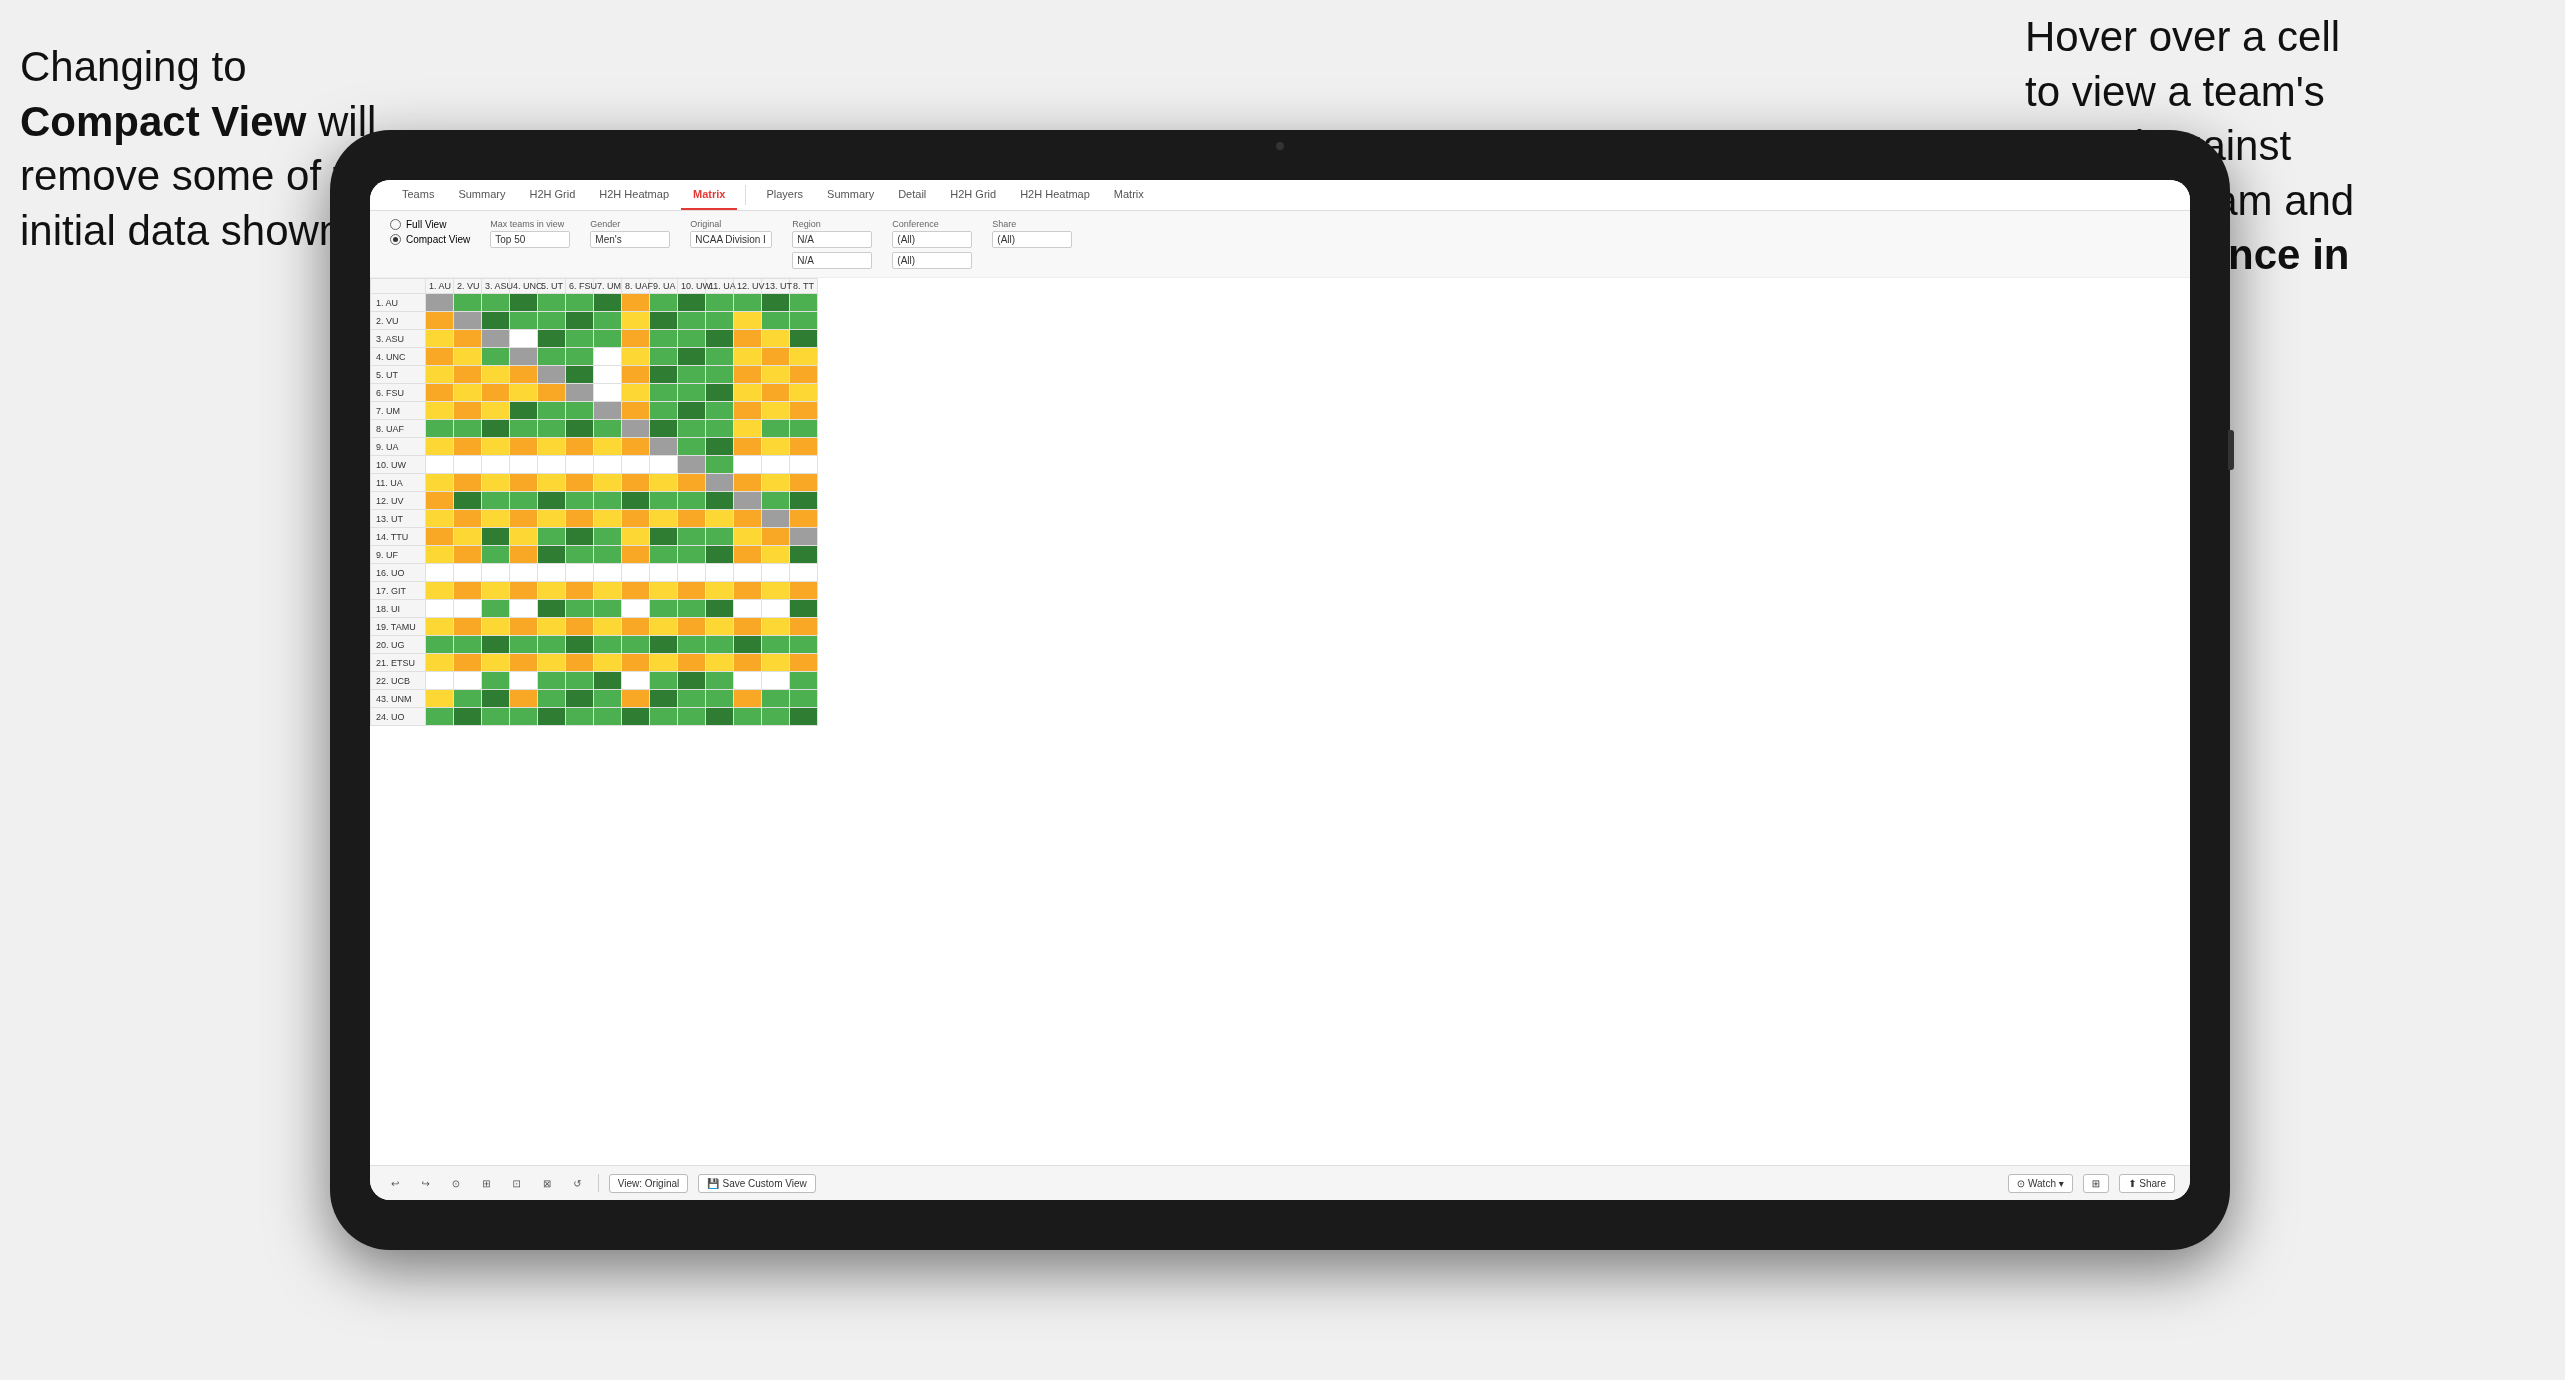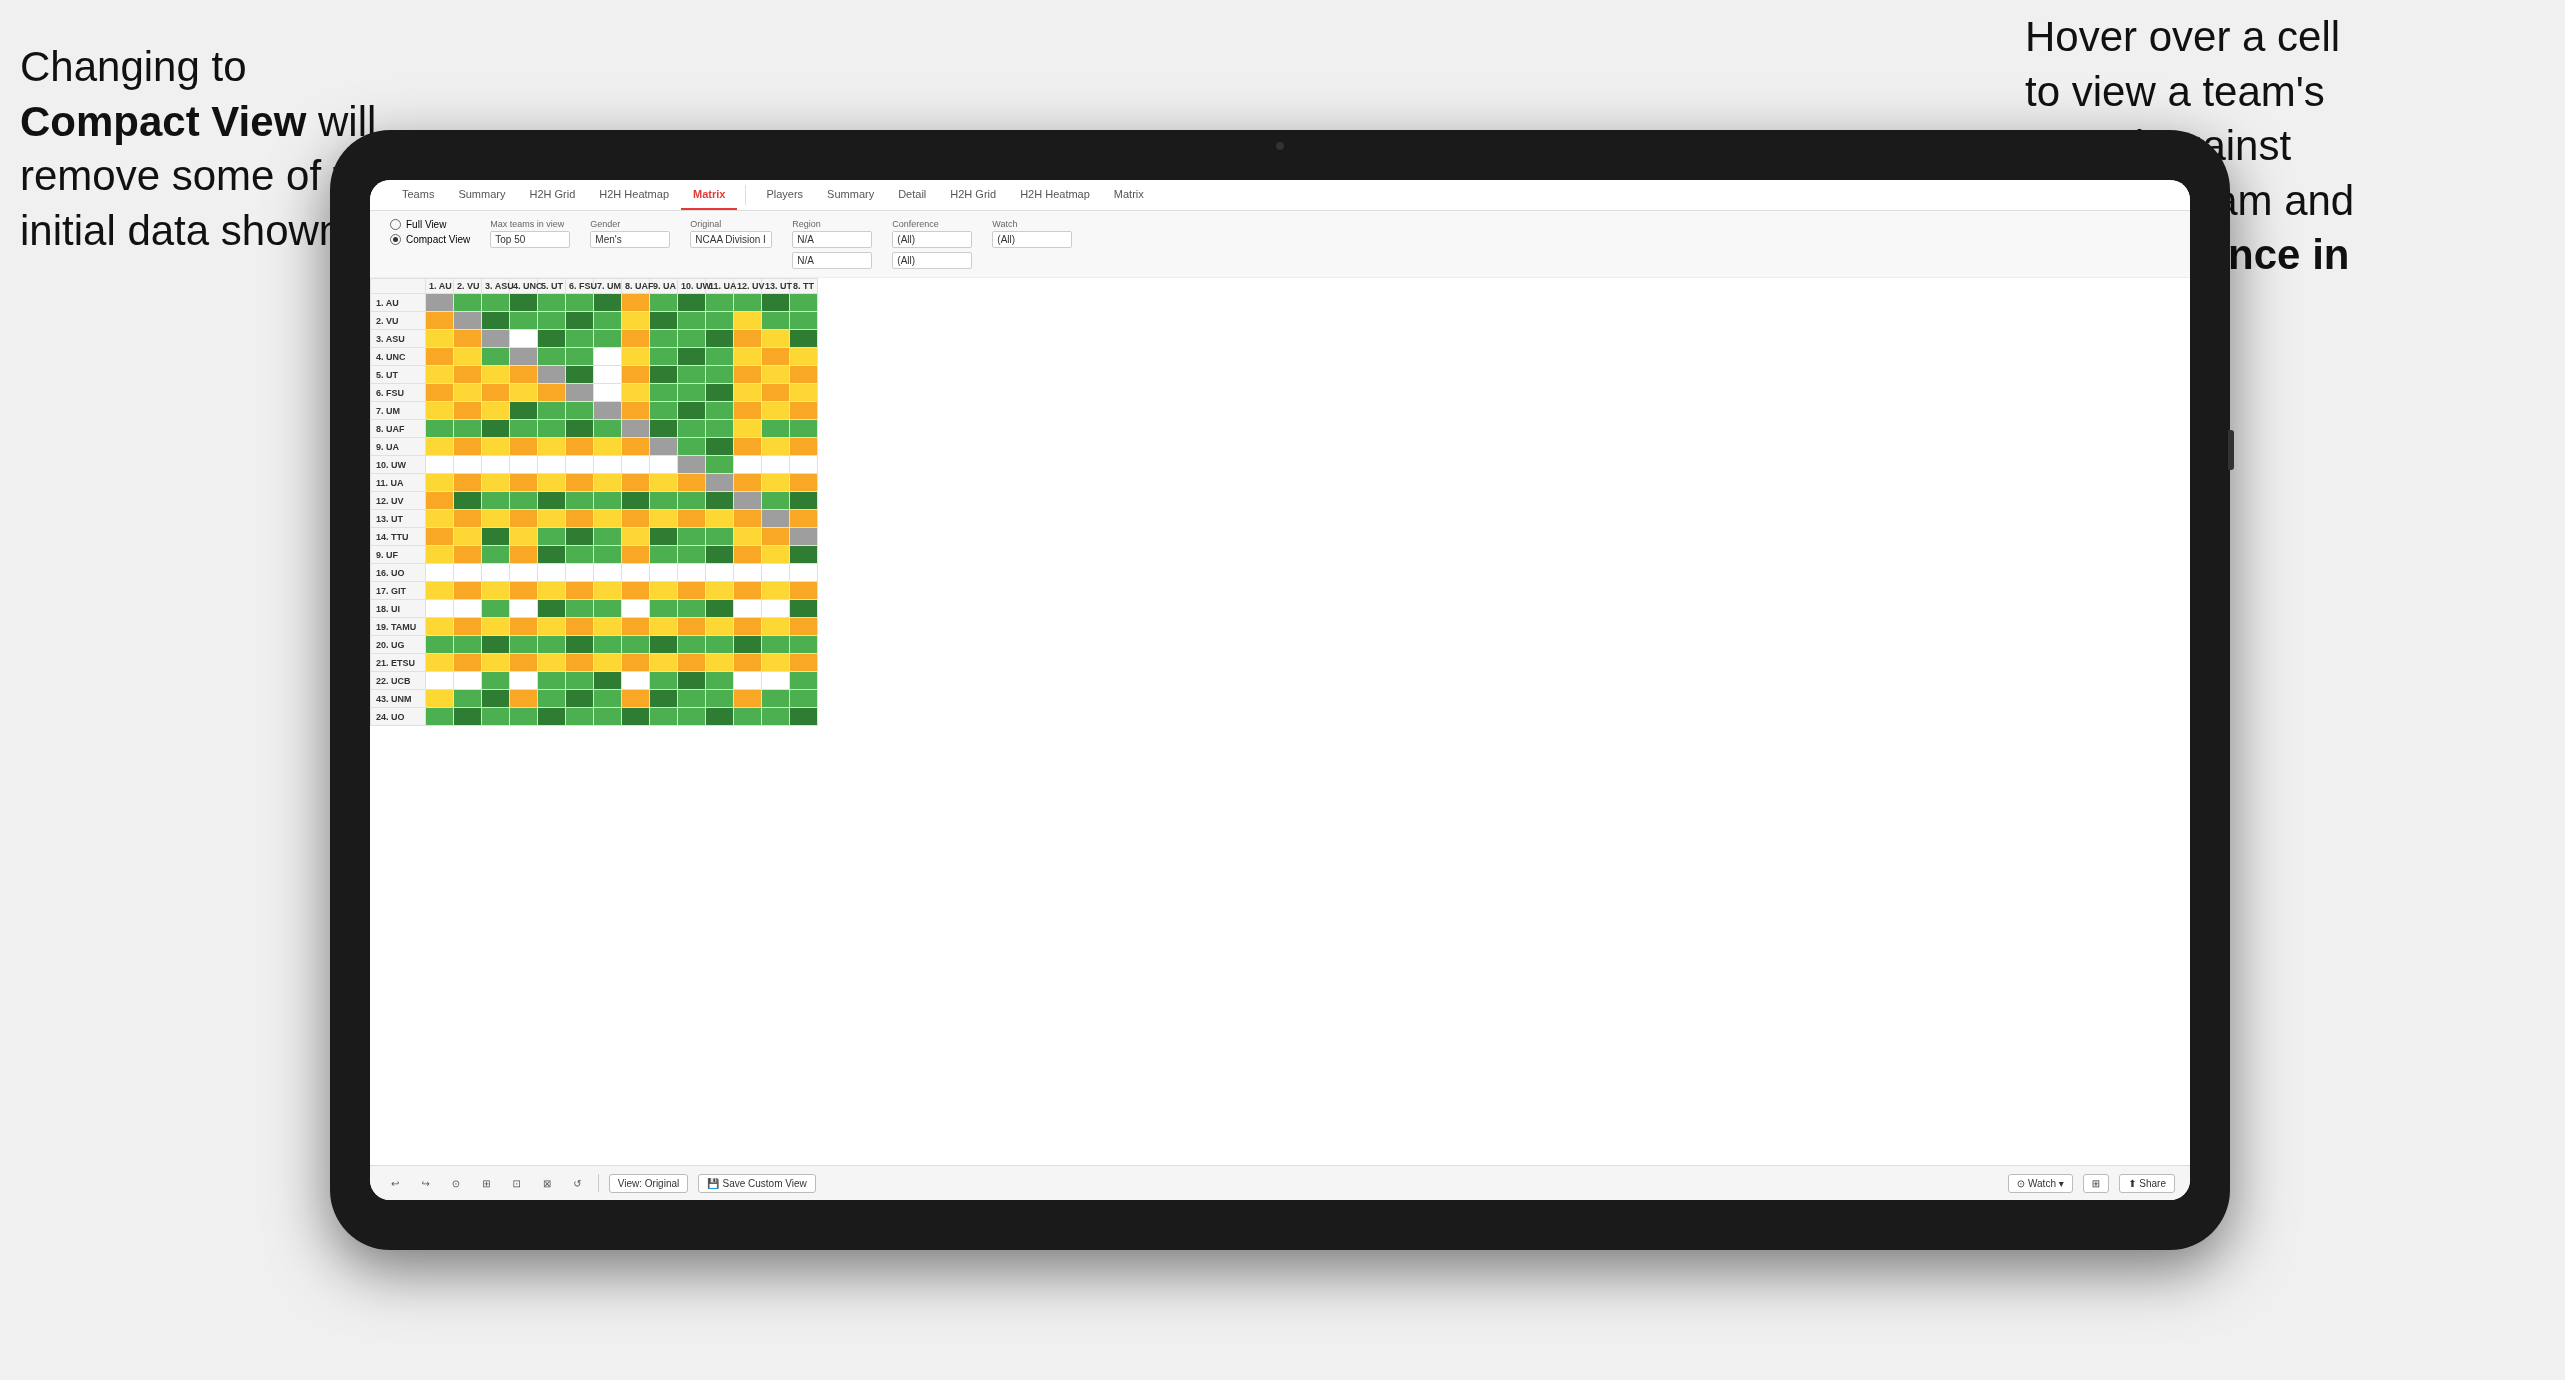--- a/index.html
+++ b/index.html
@@ -208,21 +208,21 @@
       font-size: 9px;
     }
     .matrix-table th, .matrix-table td {
       border: 1px solid #e0e0e0;
       padding: 2px 3px;
       white-space: nowrap;
       text-align: center;
     }
     .matrix-table th {
       background: #f5f5f5;
-      font-weight: bold;
+      font-weight: normal;
       font-size: 9px;
       color: #333;
     }
     .row-header {
       text-align: left !important;
       padding-left: 5px !important;
       min-width: 55px;
       background: #f9f9f9;
       font-weight: normal;
       color: #333;
@@ -446,21 +446,21 @@
       <div class="filter-group">
         <span class="filter-label">Conference</span>
         <select class="filter-select">
           <option>(All)</option>
         </select>
         <select class="filter-select" style="margin-top:2px;">
           <option>(All)</option>
         </select>
       </div>
       <div class="filter-group">
-        <span class="filter-label">Watch</span>
+        <span class="filter-label">Share</span>
         <select class="filter-select">
           <option>(All)</option>
         </select>
       </div>
     </div>
 
     <div class="matrix-container" style="position:relative;">
       <table class="matrix-table">
         <thead>
           <tr>

